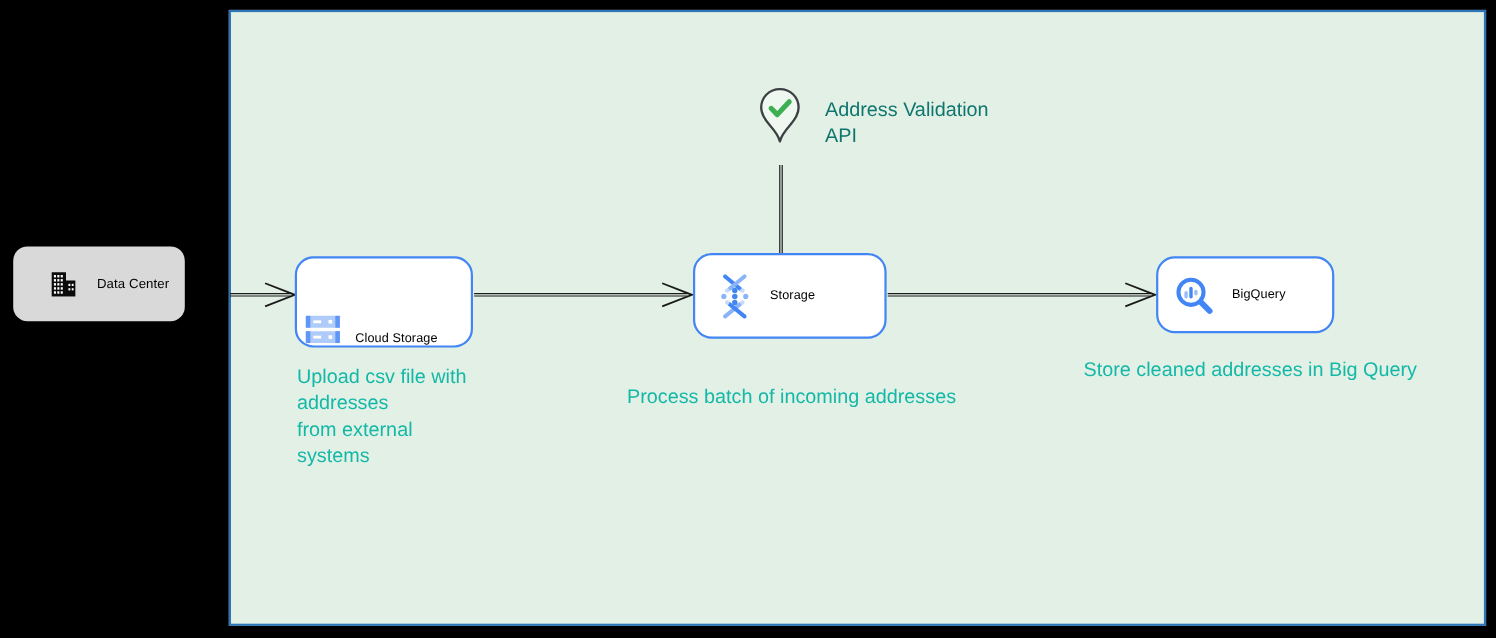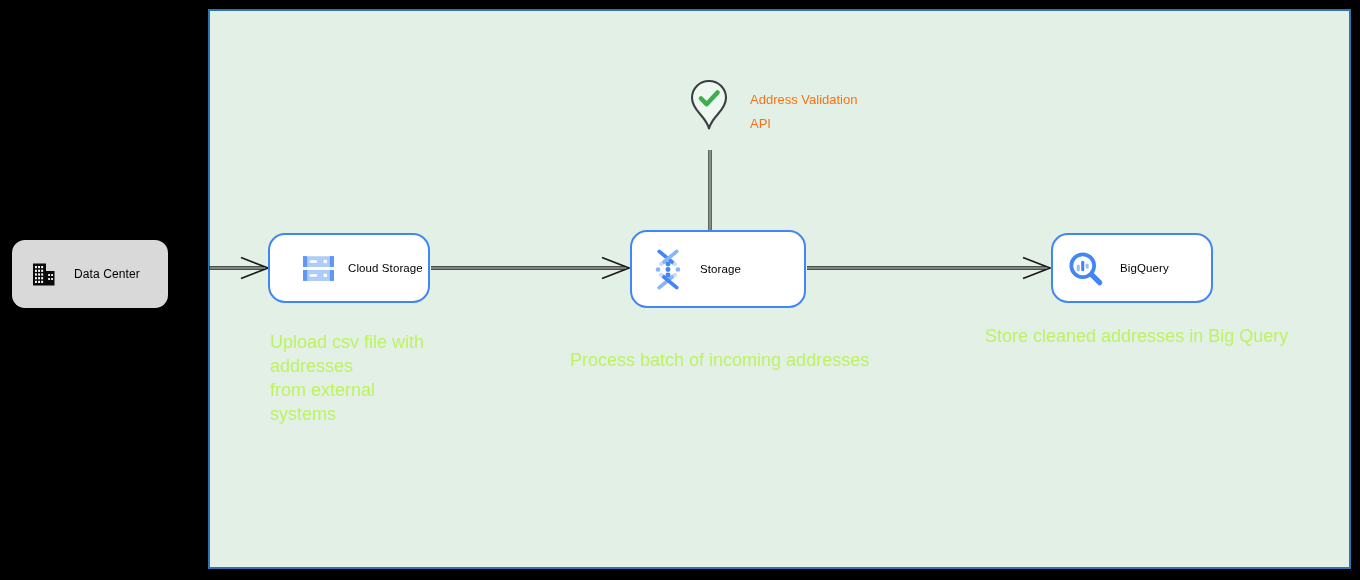--- a/index.html
+++ b/index.html
@@ -15,35 +15,35 @@
   
   #wires{position:absolute;left:0;top:0;width:1360px;height:580px;pointer-events:none;}
   
   .node{
     position:absolute;display:flex;align-items:center;box-sizing:border-box;
     background:#fff;border:2.5px solid #4285f4;border-radius:17px;
   }
   .node .label{font-size:11.5px;letter-spacing:.1px;color:#000;}
   .node .ic{flex:0 0 auto;display:block;}
   #node-data-center{
-    left:12px;top:240px;width:156px;height:68px;border:none;border-radius:13px;
-    background:#d9d9d9;padding-left:18px;gap:17px;
+    left:12px;top:224px;width:156px;height:68px;border:none;border-radius:13px;
+    background:#d9d9d9;padding-left:18px;gap:17px;justify-content:center;
   }
   #node-data-center .label{font-size:12px;}
-  #node-cloud-storage{left:268px;top:233px;width:162px;height:70px;padding-left:32px;gap:13px;}
+  #node-cloud-storage{left:268px;top:233px;width:162px;height:83px;padding-left:7px;gap:13px;align-items:flex-end;}
   #node-dataflow{left:630px;top:230px;width:176px;height:78px;padding-left:17px;gap:13px;}
   #node-bigquery{left:1051px;top:233px;width:162px;height:70px;padding-left:14px;gap:16px;}
   
   #api-pin{position:absolute;left:688px;top:79px;}
   #api-label{
-    position:absolute;left:750px;top:88px;font-size:13px;line-height:23.5px;
-    white-space:pre-line;color:#f97316;
+    position:absolute;left:750px;top:88px;font-size:18px;line-height:23.5px;
+    white-space:pre-line;color:#0f766e;
   }
   
-  .note{position:absolute;font-size:18px;line-height:24px;color:#bef264;}
+  .note{position:absolute;font-size:18px;line-height:24px;color:#14b8a6;}
   #note-upload{left:270px;top:330px;white-space:pre-line;}
   #note-process{left:570px;top:348px;white-space:nowrap;}
   #note-store{left:985px;top:324px;white-space:nowrap;}
 </style>
 </head>
 <body>
 
 <div id="canvas">
 
   <div class="boundary"></div>

